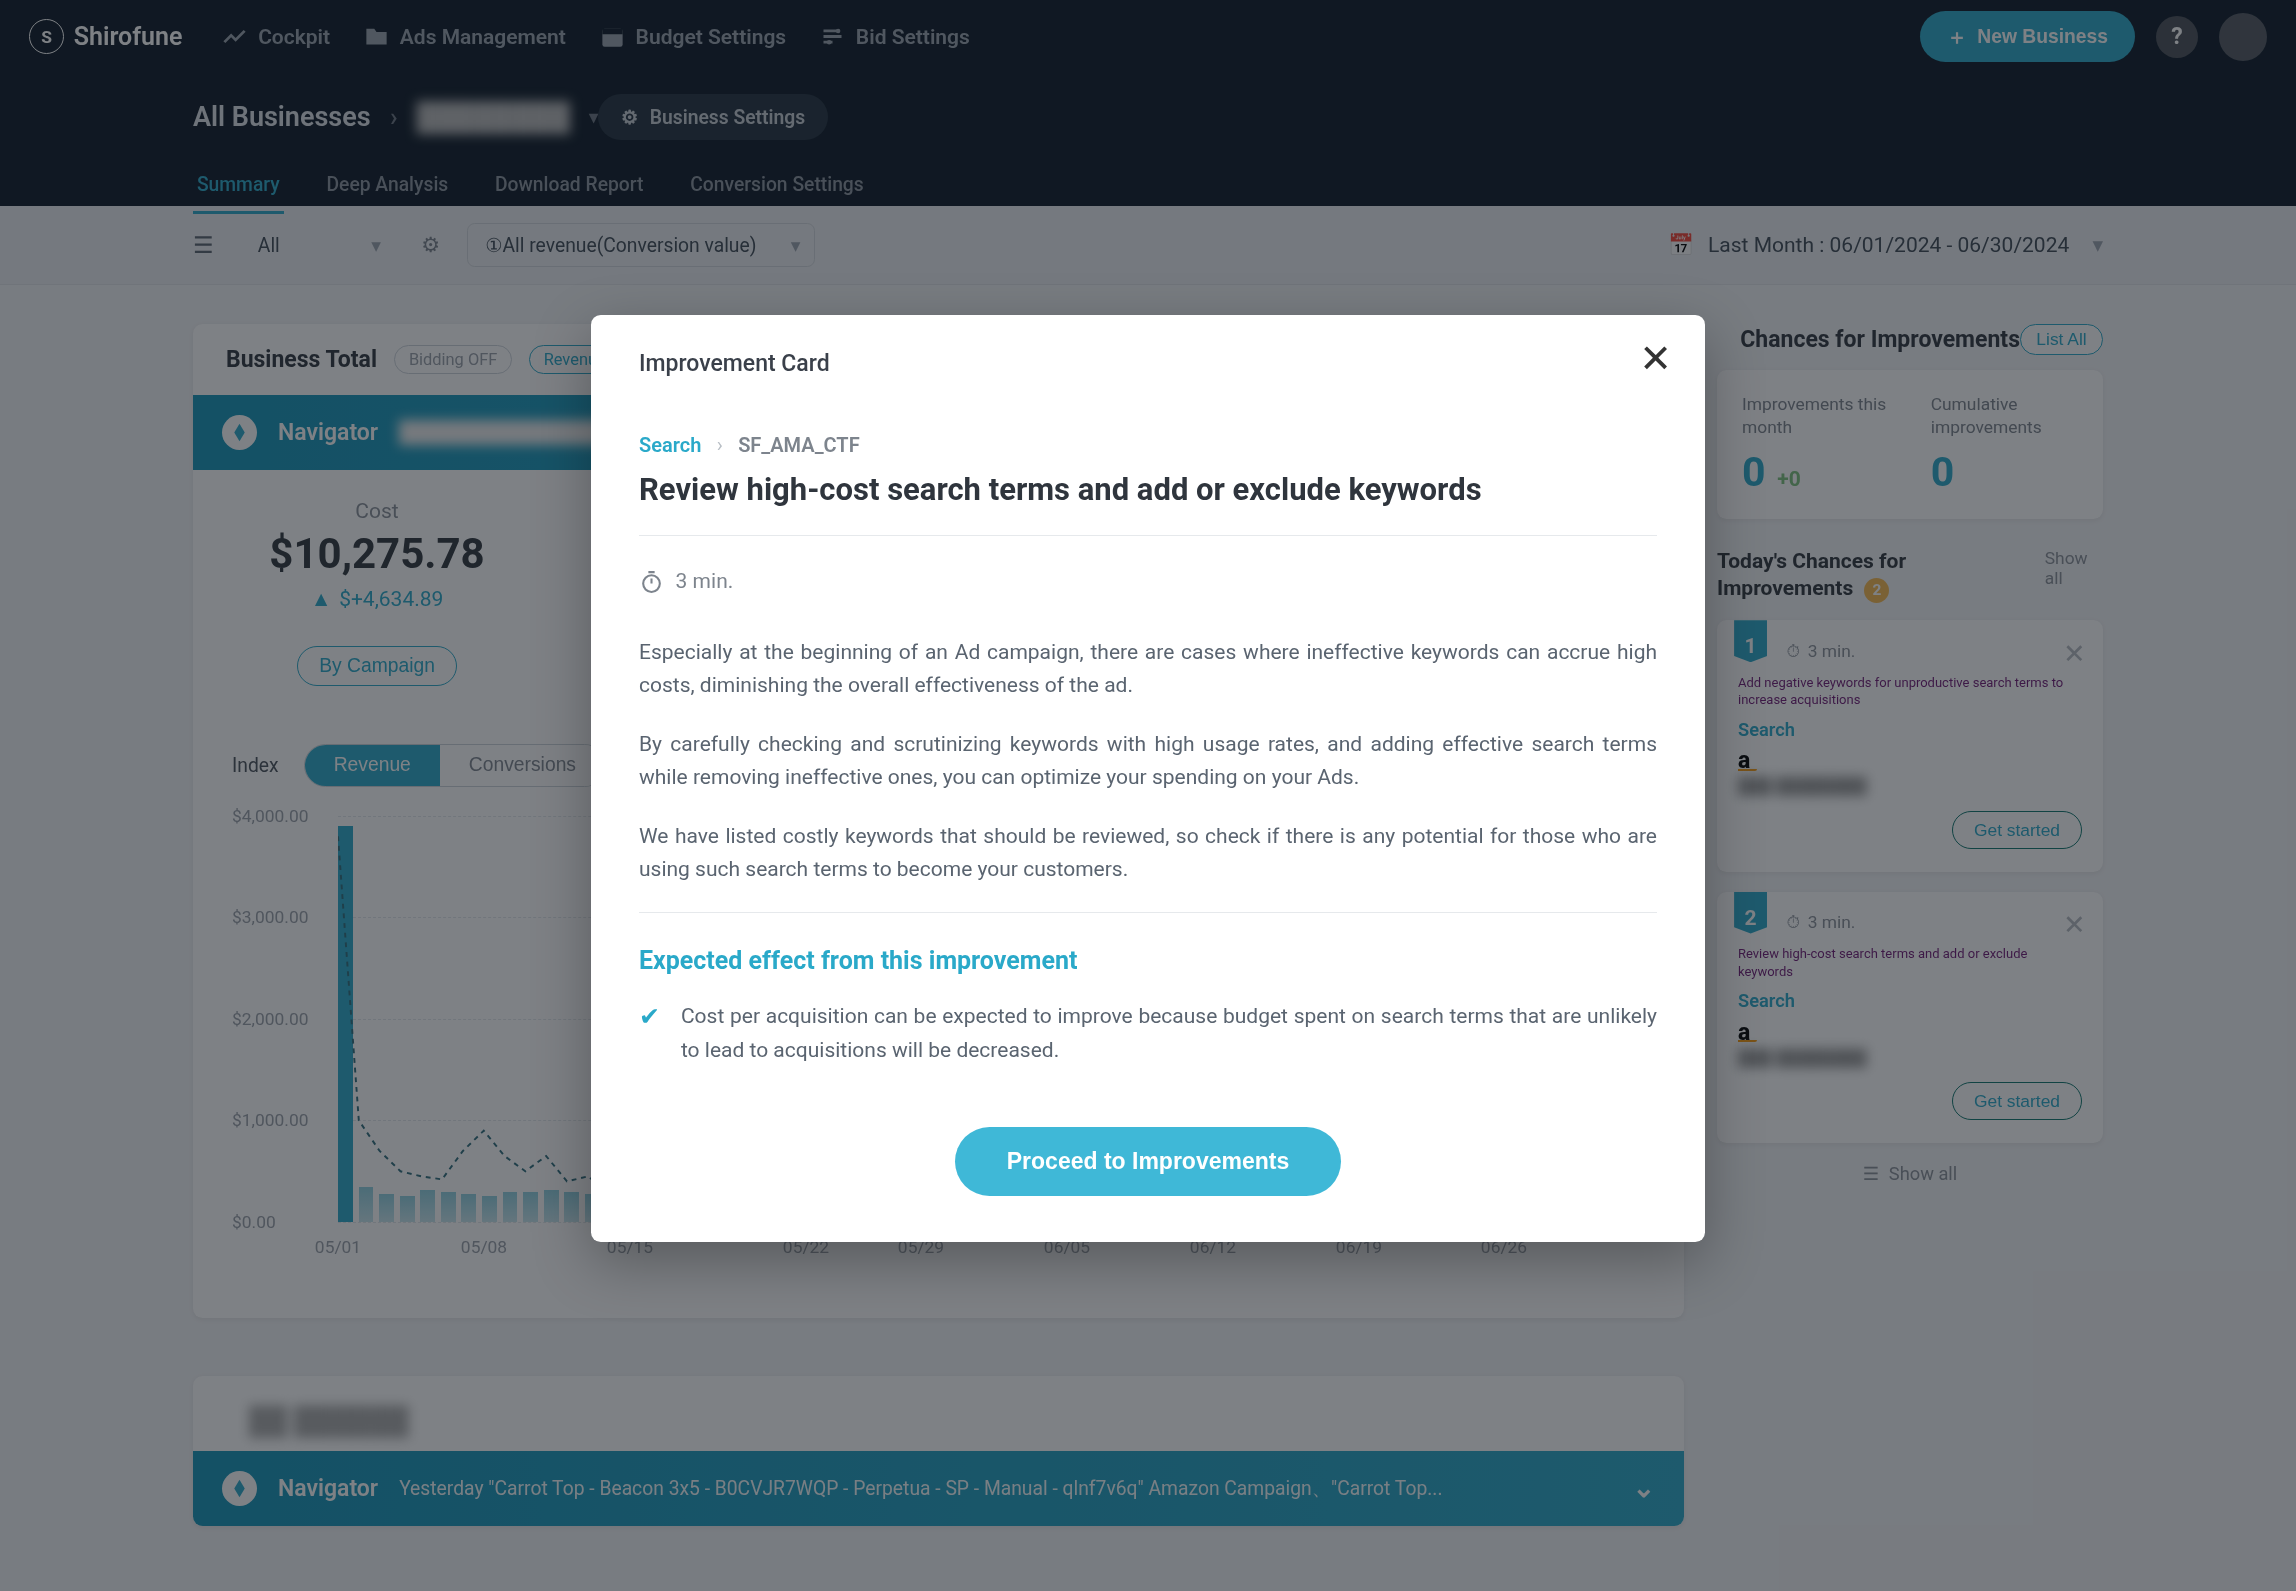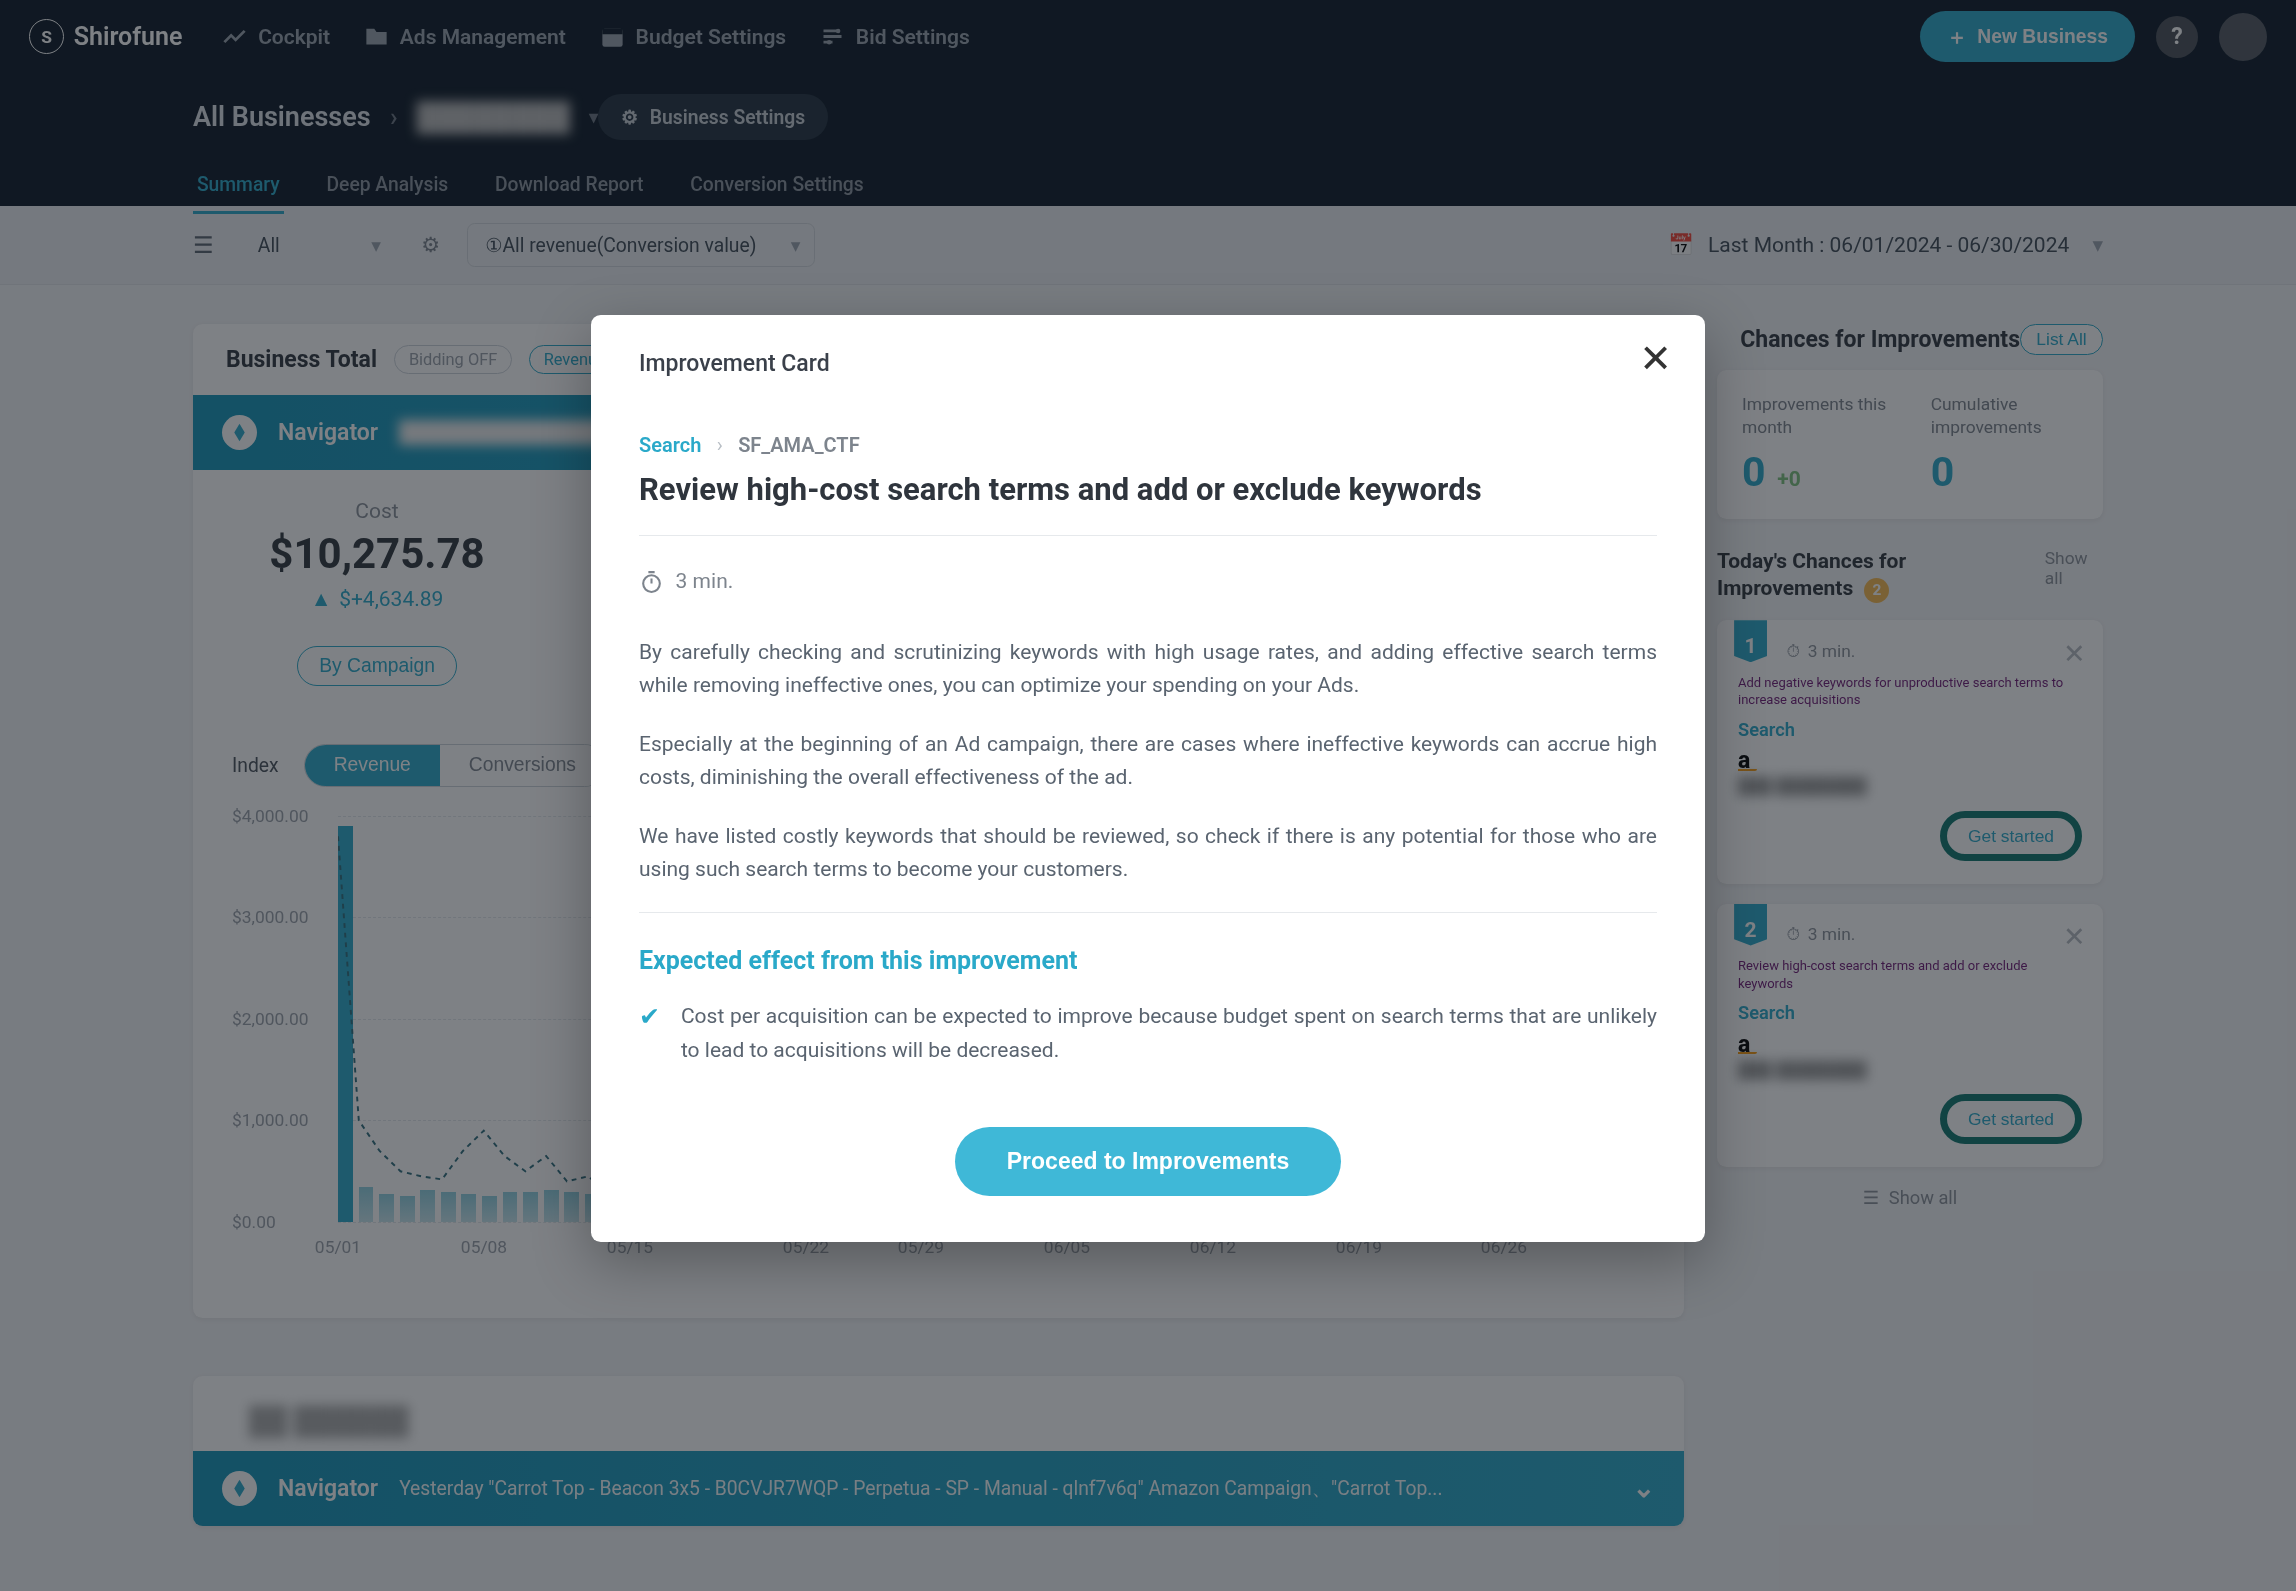--- a/index.html
+++ b/index.html
@@ -100,21 +100,21 @@
     .impr-top{display:flex;align-items:center;gap:19.3px;margin-bottom:11.6px;}
     .impr-num{width:33px;height:42px;display:flex;align-items:flex-end;justify-content:center;padding-bottom:3.9px;font-size:21px;font-weight:700;color:#fff;position:relative;margin-top:-19.3px;margin-left:-3.9px;}
     .impr-num::before{content:"";position:absolute;inset:0;background:#2aa9c9;clip-path: polygon(0 0, 100% 0, 100% 85%, 50% 100%, 0 85%);} 
     .impr-num span{position:relative;}
     .impr-time{color:#8a9099;font-size:17.4px;display:flex;align-items:center;gap:7.7px;}
     .impr-close{position:absolute;top:17.4px;right:17.4px;color:#b5bbc2;font-size:27px;cursor:pointer;}
     .impr-title{font-size:13px;font-weight:400;color:#701a75;line-height:1.35;margin-bottom:9.7px;}
     .impr-link{color:#2aa9c9;font-size:18.3px;font-weight:600;margin-bottom:7.7px;display:block;}
     .impr-logo{font-weight:800;font-size:23px;color:#000;margin-bottom:5.8px;}
     .impr-blur{filter:blur(5.8px);color:#999;height:21px;margin-bottom:13.5px;}
-    .getstarted{float:right;border:7px solid #0f766e;color:#2aa9c9;background:#fff;padding:7.7px 21px;border-radius:965px;font-size:17.4px;cursor:pointer;}
+    .getstarted{float:right;border:1px solid #0f766e;color:#2aa9c9;background:#fff;padding:7.7px 21px;border-radius:965px;font-size:17.4px;cursor:pointer;}
     .showall-bottom{display:flex;align-items:center;justify-content:center;gap:9.7px;color:#8a9099;margin-top:17.4px;font-size:18.3px;cursor:pointer;}
 
     
     .overlay { position: absolute; inset: 0; background: rgba(20,25,32,0.55); display: flex; align-items: flex-start; justify-content: center; padding-top: 315px; }
     .modal { width: 1114px; background: #fff; border-radius: 9.7px; padding: 35px 48px 46px 48px; box-shadow: 0 19.3px 58px rgba(0,0,0,0.3); position:relative;}
     .modal-close{position:absolute;top:25px;right:33px;font-size:39px;color:#333;cursor:pointer;line-height:1;}
     .modal h5{font-size:23px;color:#3a404a;font-weight:500;margin-bottom:56px;}
     .modal-crumb{display:flex;align-items:center;gap:15.4px;font-size:20px;margin-bottom:13.5px;}
     .modal-crumb .search-link{color:#2aa9c9;font-weight:600;}
     .modal-crumb .sep{color:#b8bec5;}
@@ -441,22 +441,22 @@
     </div>
     <h2>Review high-cost search terms and add or exclude keywords</h2>
     <hr class="modal-sep">
     <div class="mins">
       <svg viewBox="0 0 24 24">
           <circle cx="12" cy="14" r="8"></circle>
           <path d="M12 14V9M9 3h6"></path>
         </svg>
       <span>3 min.</span>
     </div>
+    <p>Especially at the beginning of an Ad campaign, there are cases where ineffective keywords can accrue high costs, diminishing the overall effectiveness of the ad.</p>
     <p>By carefully checking and scrutinizing keywords with high usage rates, and adding effective search terms while removing ineffective ones, you can optimize your spending on your Ads.</p>
-    <p>Especially at the beginning of an Ad campaign, there are cases where ineffective keywords can accrue high costs, diminishing the overall effectiveness of the ad.</p>
     <p>We have listed costly keywords that should be reviewed, so check if there is any potential for those who are using such search terms to become your customers.</p>
     <hr class="modal-sep">
     <h3 class="expected">Expected effect from this improvement</h3>
     <div class="effect-row">
       <span class="check">✔</span>
       <p style="margin:0;">Cost per acquisition can be expected to improve because budget spent on search terms that are unlikely to lead to acquisitions will be decreased.</p>
     </div>
     <button class="proceed">Proceed to Improvements</button>
   </div>
 </div>

